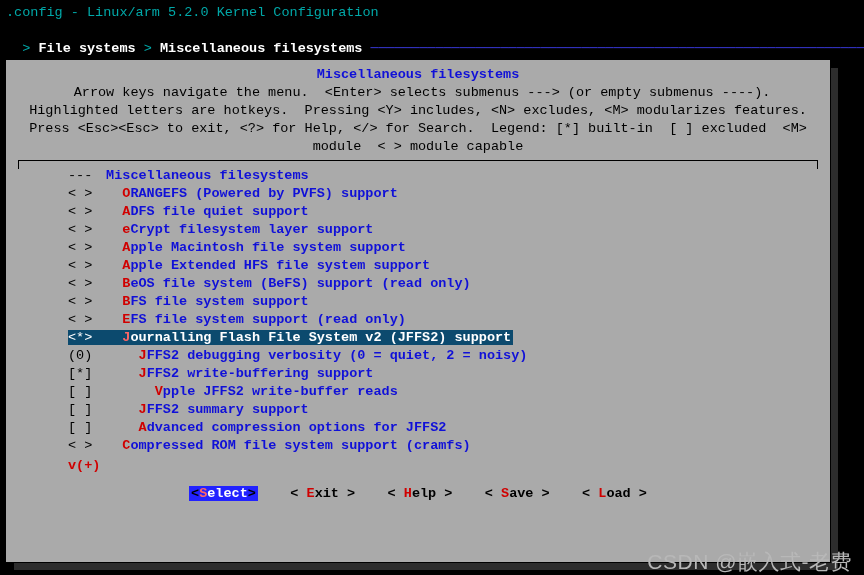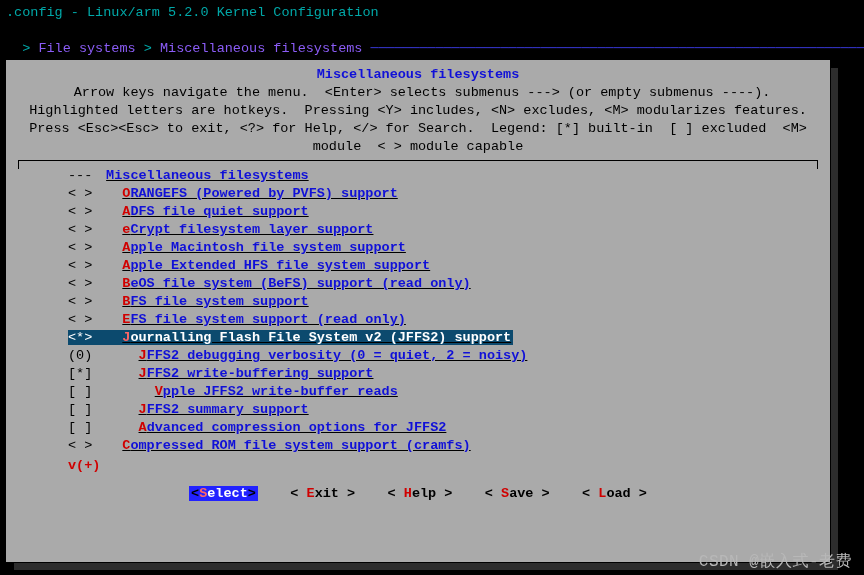--- a/index.html
+++ b/index.html
@@ -16,21 +16,21 @@
   }
   .topbar {
     color: #00a8a8;
     white-space: pre;
   }
   .breadcrumb {
     color: #3b3be0;
     white-space: pre;
   }
   .breadcrumb .arrow { color: #00a8a8; }
-  .breadcrumb .label { color: #8b5cf6; }
+  .breadcrumb .label { color: #ffffff; font-weight: bold; }
   .outer {
     position: relative;
     margin-top: 2px;
   }
   .shadow {
     position: absolute;
     top: 8px;
     left: 8px;
     width: 824px;
     height: 502px;
@@ -77,21 +77,20 @@
     background: #000;
   }
   .inner-frame::before { left: 0; }
   .inner-frame::after { right: 0; }
   .menu-list {
     padding: 6px 0 2px 50px;
   }
   .menu-row {
     white-space: pre;
     color: #000;
-    text-decoration: underline;
   }
   .menu-row .state { display: inline-block; width: 30px; text-align: left; }
   .menu-row .indent { display: inline-block; }
   .menu-row .hot { color: #d00000; font-weight: bold; }
   .menu-row .txt { color: #1010d8; font-weight: bold; }
   .menu-row.sel .selwrap {
     background: #0c4a6e;
     color: #ffffff;
     padding: 0 2px 0 0;
   }
@@ -116,22 +115,22 @@
     color: #fff;
     padding: 0 2px;
     margin-top: 39px;
   }
   .btn.active .hot { color: #ff6666; }
   .watermark {
     position: absolute;
     bottom: 4px;
     right: 12px;
     color: #b8b8b8;
-    font-family: Liberation Mono, monospace;
-    font-size: 16px;
+    font-family: Liberation Sans, sans-serif;
+    font-size: 21px;
     letter-spacing: 0.5px;
     z-index: 5;
   }
 </style>
 </head>
 <body>
 
 <div class="topbar">.config - Linux/arm 5.2.0 Kernel Configuration</div>
 <div class="breadcrumb">
   <span class="arrow">&gt; </span><span class="label">File systems</span><span class="arrow"> &gt; </span><span class="label">Miscellaneous filesystems</span><span> ─────────────────────────────────────────────────────────────</span>

